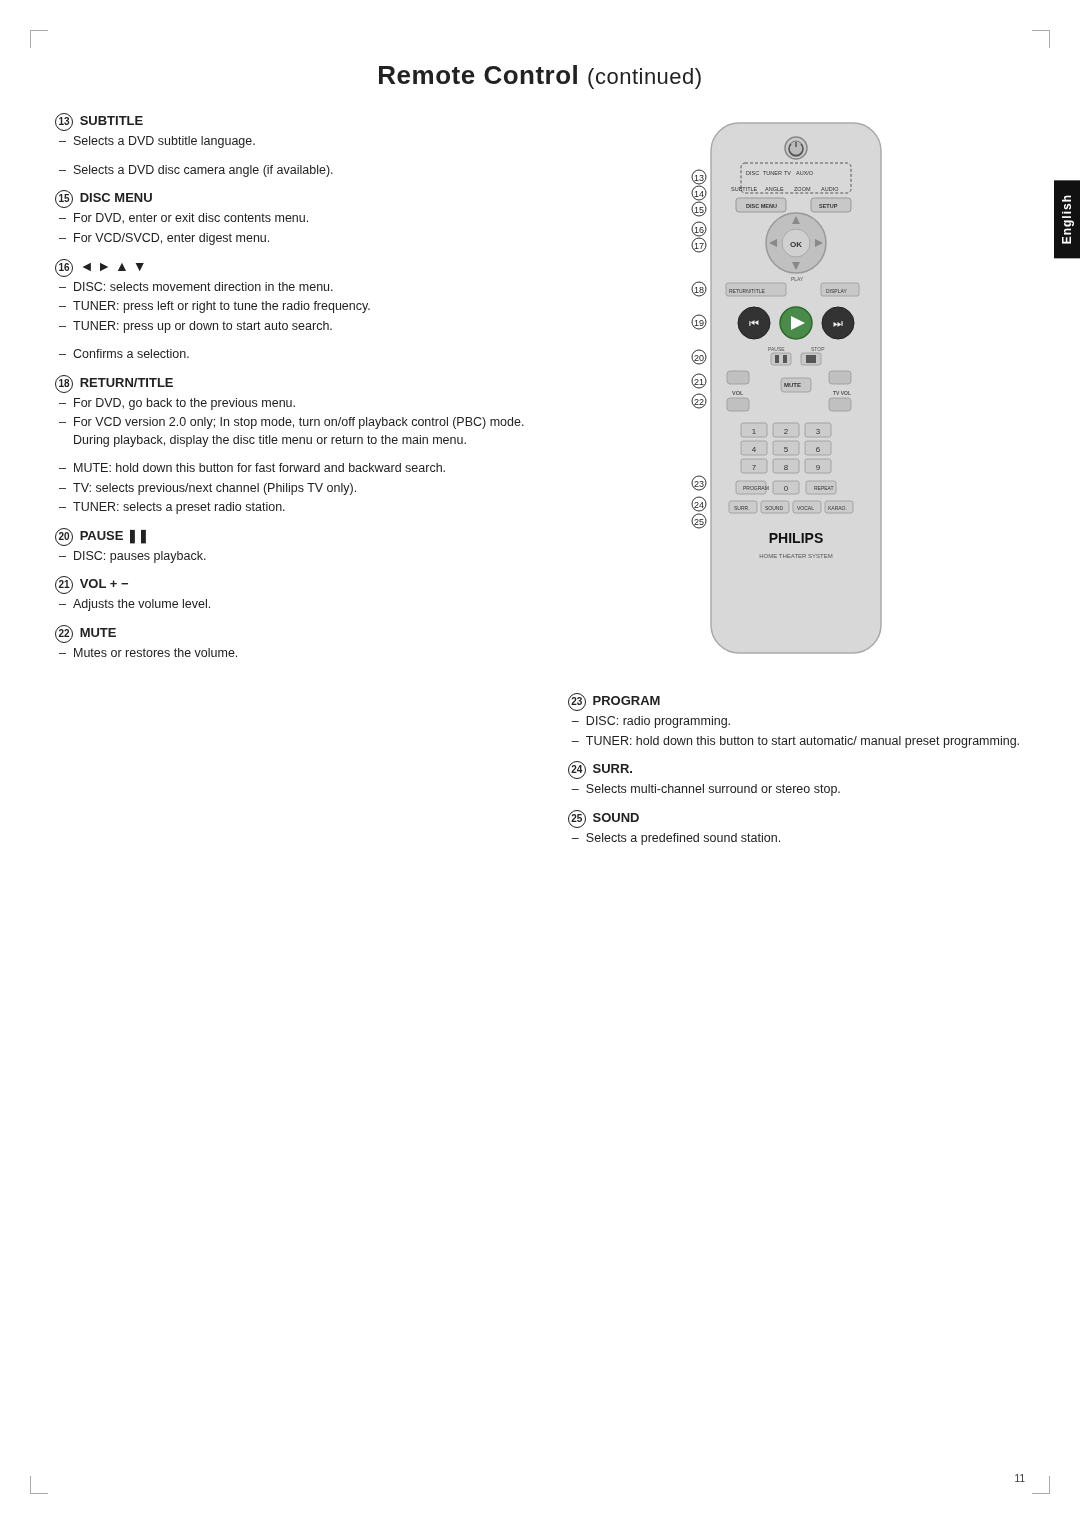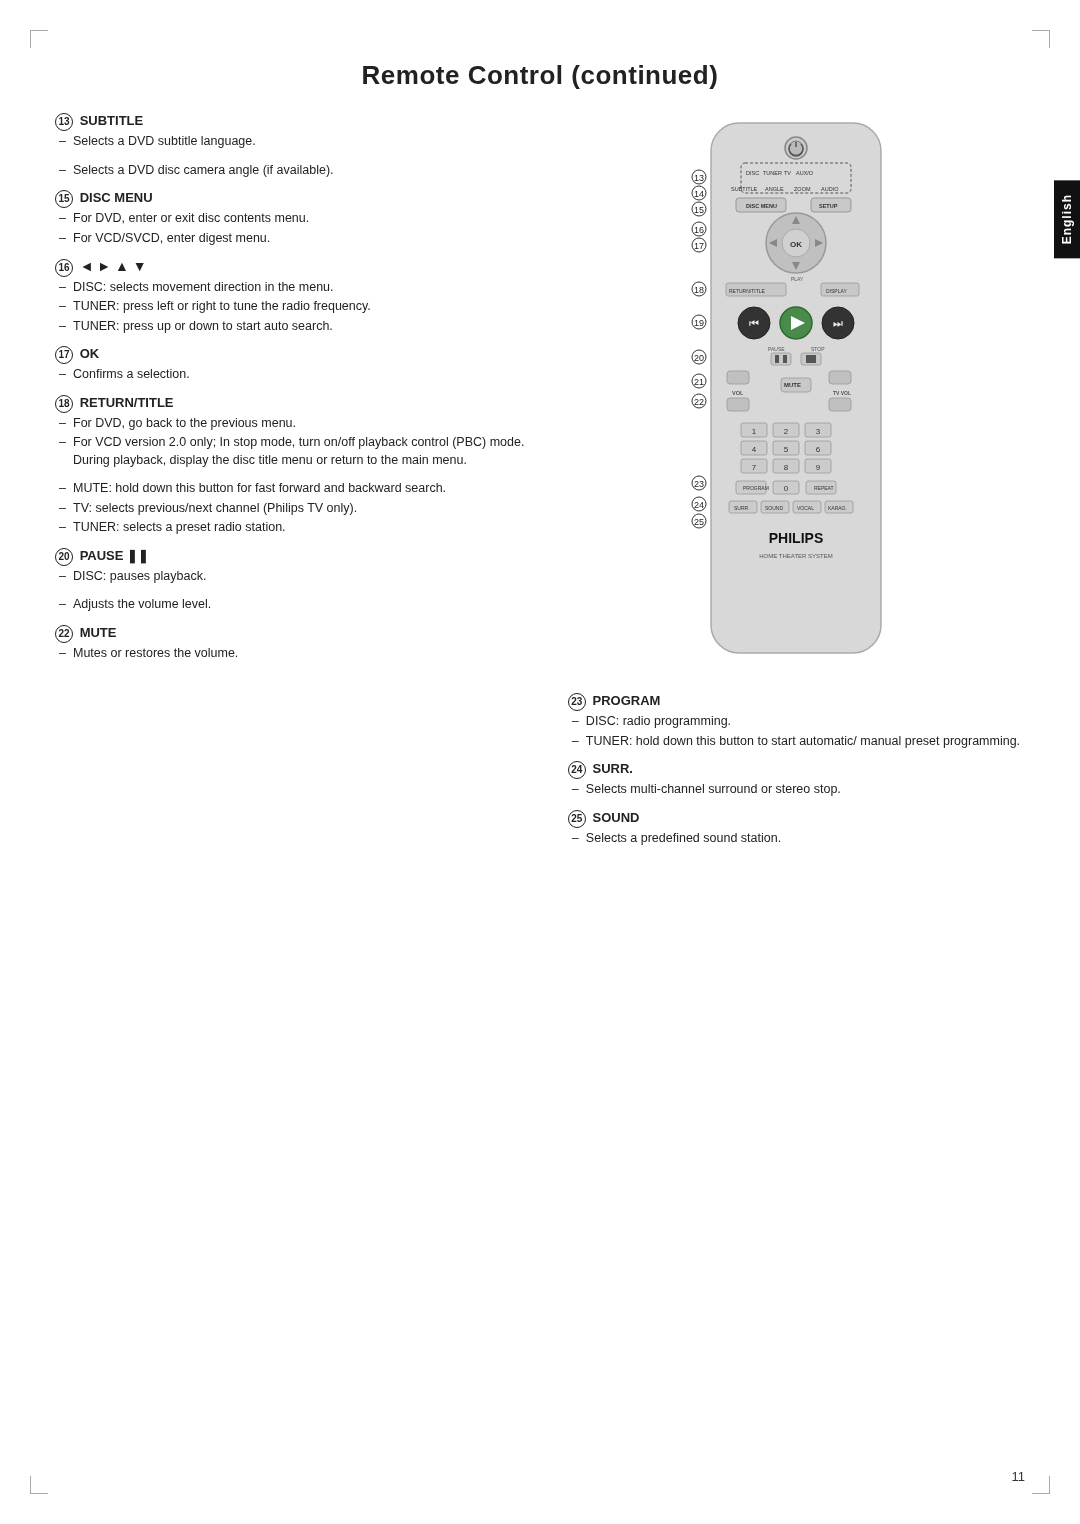--- a/index.html
+++ b/index.html
@@ -41,21 +41,21 @@
       padding: 14px 6px;
       letter-spacing: 1px;
       z-index: 10;
     }
 
     
     .page-number {
       position: absolute;
       bottom: 40px;
       right: 55px;
-      font-size: 13px;
+      font-size: 10px;
       color: #333;
     }
 
     
     .page-content {
       position: absolute;
       top: 60px;
       left: 55px;
       right: 55px;
       bottom: 60px;
@@ -63,22 +63,22 @@
 
     
     .page-title {
       text-align: center;
       font-size: 26px;
       font-weight: bold;
       margin-bottom: 22px;
       letter-spacing: 0.5px;
     }
     .page-title span.continued {
-      font-weight: bold;
-      font-size: 26px;
+      font-weight: normal;
+      font-size: 22px;
     }
 
     
     .columns {
       display: flex;
     }
     .left-col {
       flex: 1.1;
       padding-right: 10px;
     }
@@ -215,24 +215,20 @@
               <span>TUNER: press left or right to tune the radio frequency.</span>
             </div>
           <div class="section-item">
               <span class="dash">–</span>
               <span>TUNER: press up or down to start auto search.</span>
             </div>
         </div>
       </div>
 
       <div class="section">
-        <div class="section-title">
-          <span class="section-number">17</span>
-          <span>OK</span>
-        </div>
         <div class="section-content">
           <div class="section-item">
               <span class="dash">–</span>
               <span>Confirms a selection.</span>
             </div>
         </div>
       </div>
 
       <div class="section">
         <div class="section-title">
@@ -275,20 +271,24 @@
         </div>
         <div class="section-content">
           <div class="section-item">
               <span class="dash">–</span>
               <span>DISC: pauses playback.</span>
             </div>
         </div>
       </div>
 
       <div class="section">
+        <div class="section-title">
+          <span class="section-number">21</span>
+          <span>VOL + −</span>
+        </div>
         <div class="section-content">
           <div class="section-item">
               <span class="dash">–</span>
               <span>Adjusts the volume level.</span>
             </div>
         </div>
       </div>
 
       <div class="section">
         <div class="section-title">

